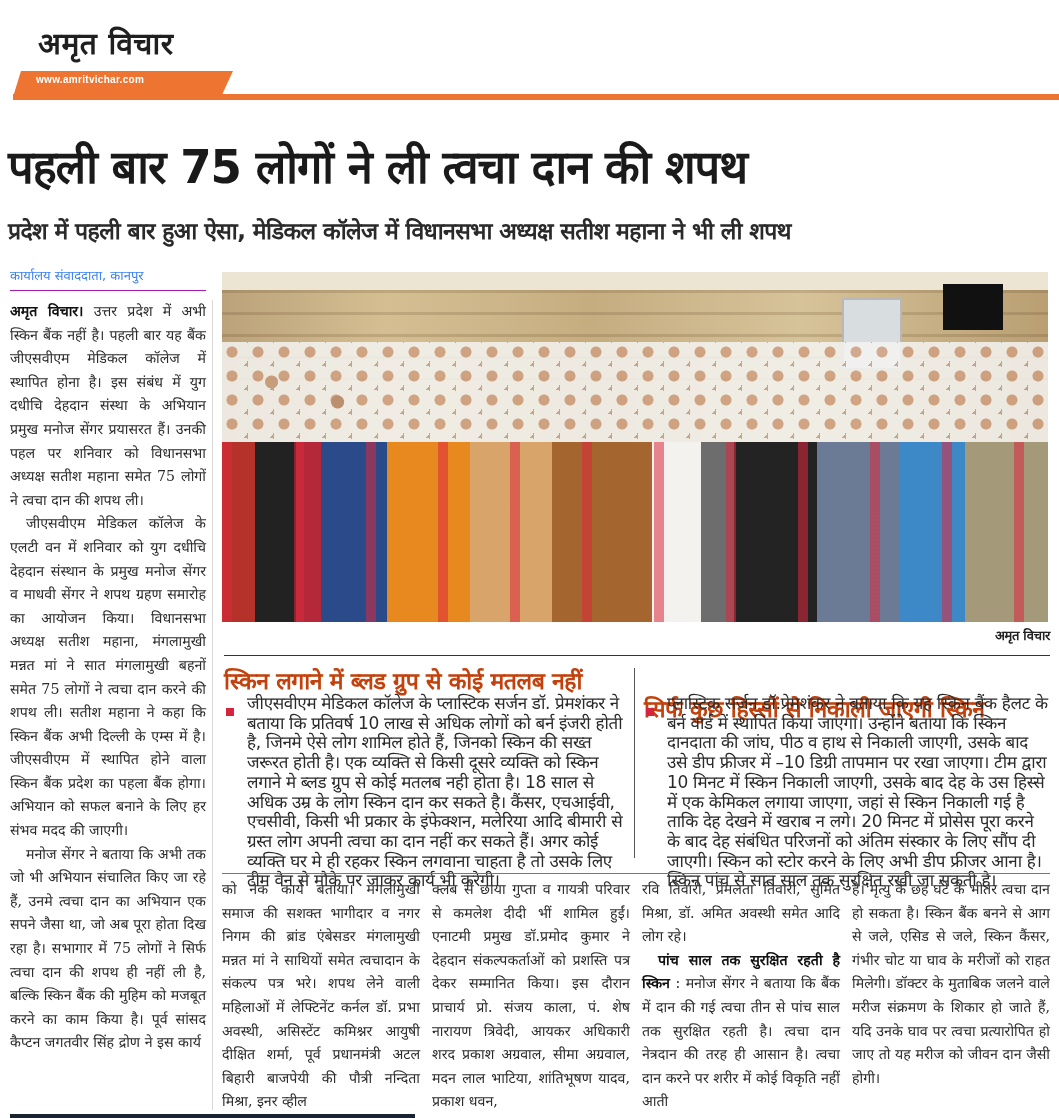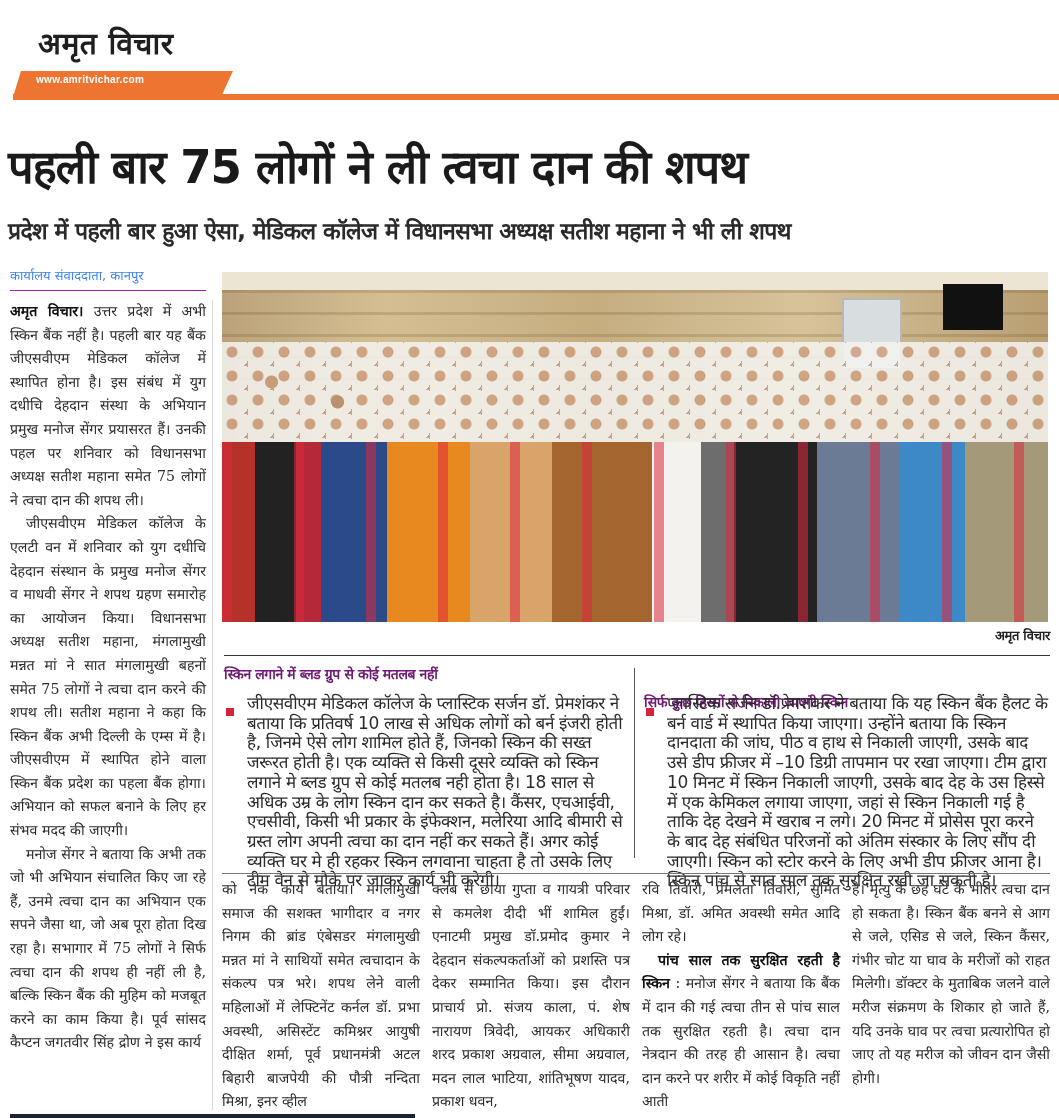--- a/index.html
+++ b/index.html
@@ -89,21 +89,21 @@
       background: repeating-linear-gradient(90deg, rgba(220,40,60,0.55) 0 10px, rgba(0,0,0,0) 10px 72px);
     }
     .caption {
       position: absolute; left: 224px; top: 626px; width: 826px; height: 20px;
       font-size: 12.5px; color: #222; white-space: nowrap; letter-spacing: -0.3px;
     }
     .caption-credit { position: absolute; right: 0; top: 0; font-size: 13px; font-weight: bold; color: #222; }
     .rule-thin { position: absolute; height: 1px; background: #333; }
     .vrule { position: absolute; width: 1px; background: #555; }
     .box-head {
-      position: absolute; font-size: 14px; font-weight: bold; color: #701a75;
+      position: absolute; font-size: 23px; font-weight: bold; color: #c2410c;
       white-space: nowrap; letter-spacing: -0.4px;
     }
     .box-body {
       position: absolute; font-size: 17px; line-height: 19.7px; color: #2a2a2a;
       letter-spacing: -0.35px;
     }
     .bullet {
       position: absolute; width: 8px; height: 8px; background: #d6243f;
     }
     .bottom-strip { position: absolute; left: 10px; top: 1114px; width: 405px; height: 4px; background: #1c2330; }

